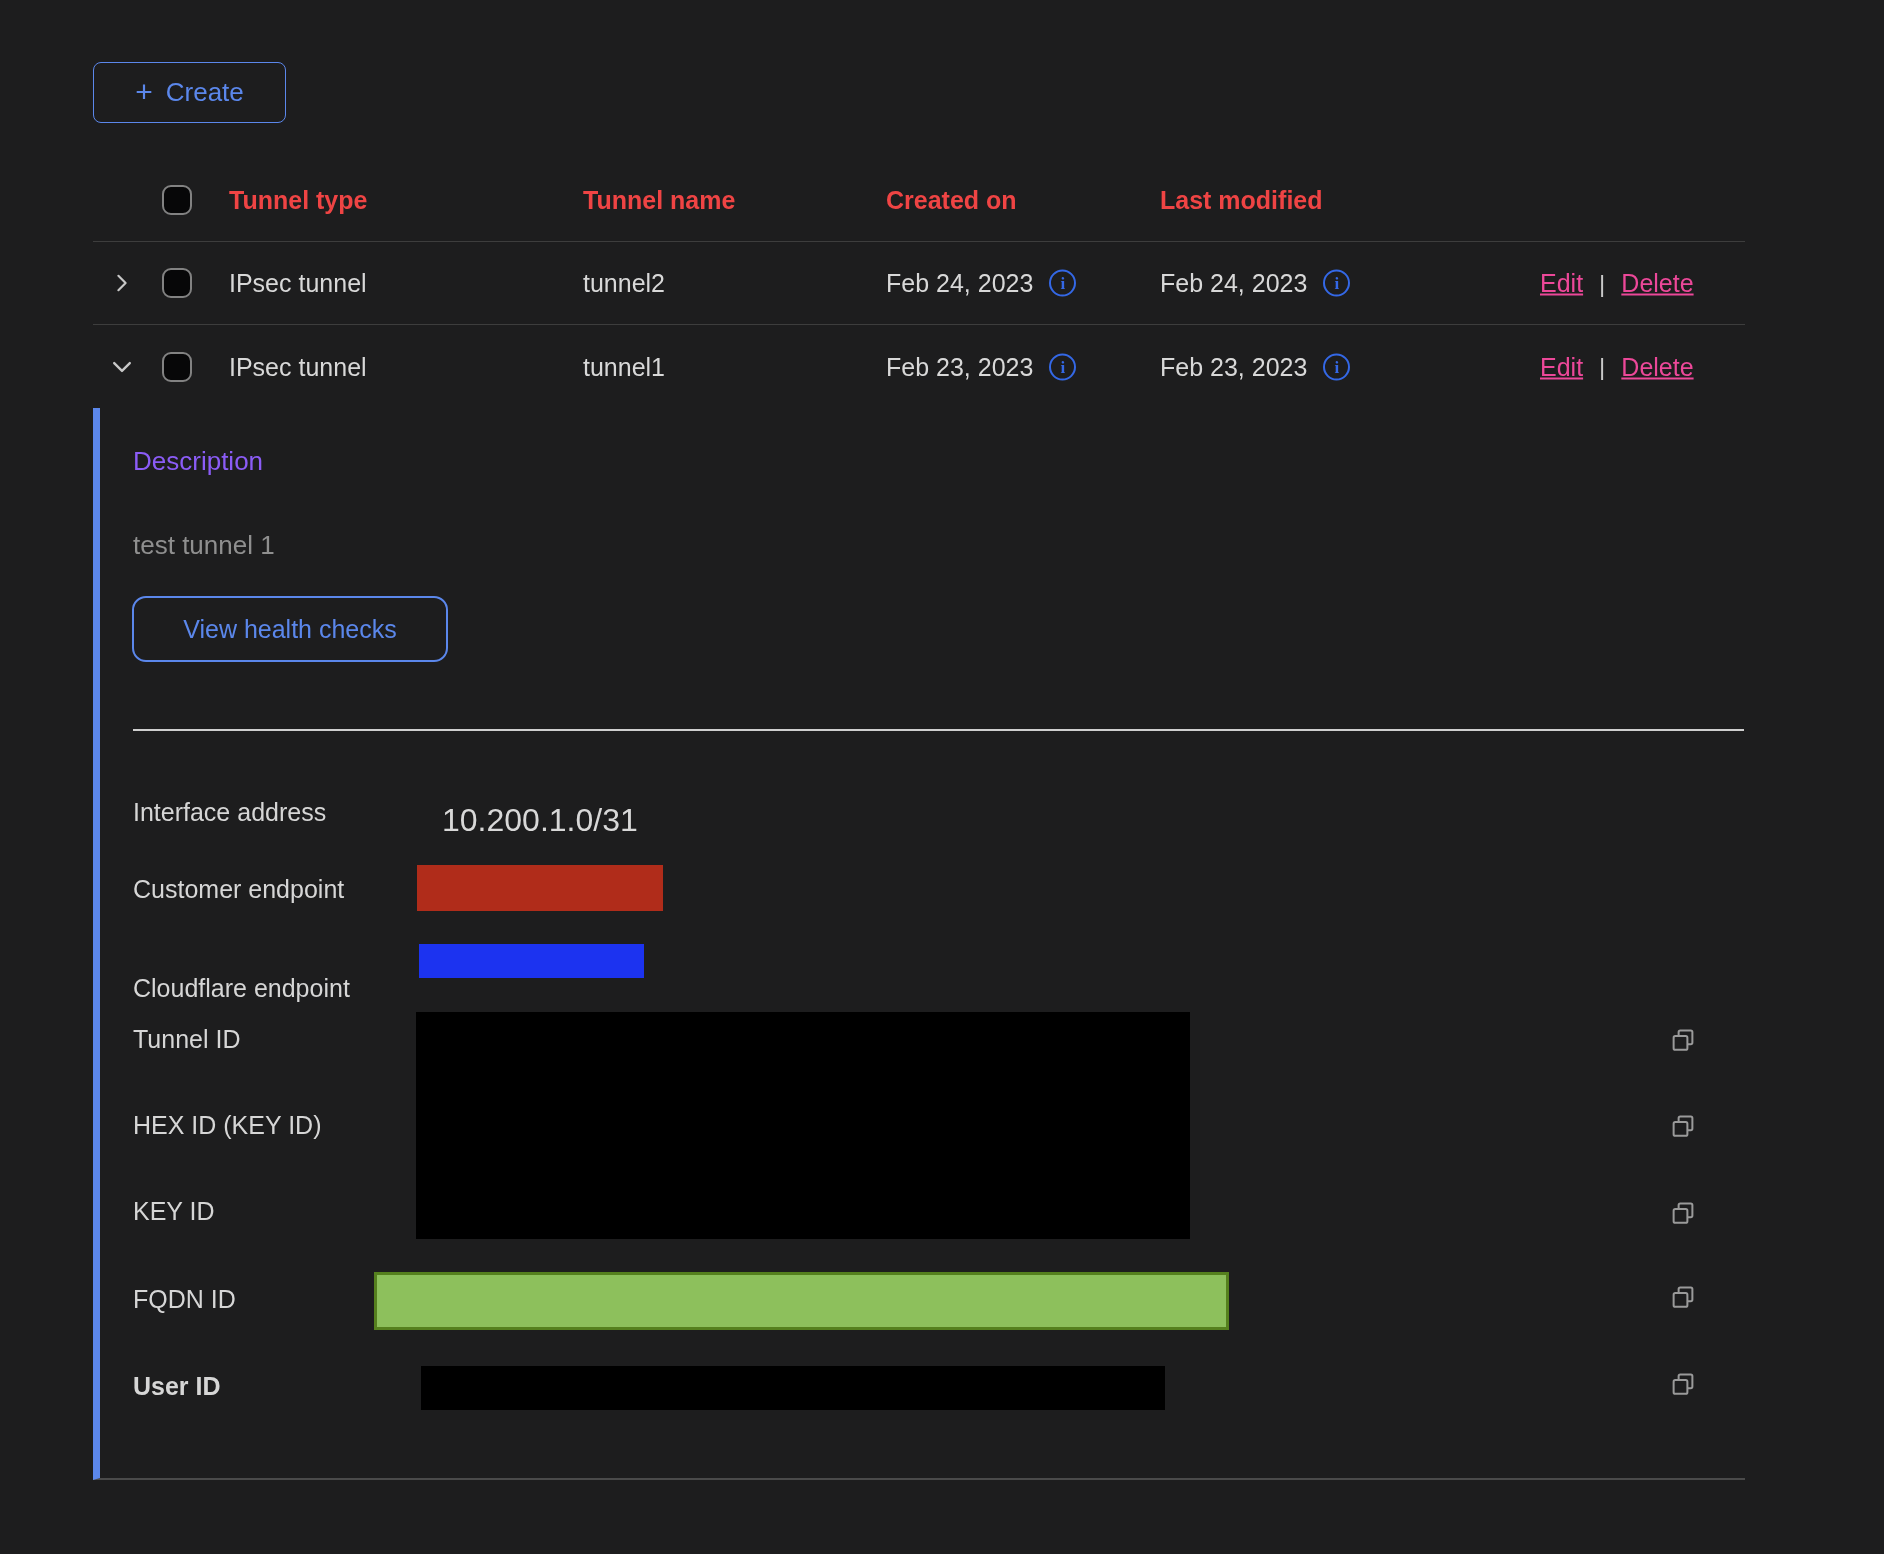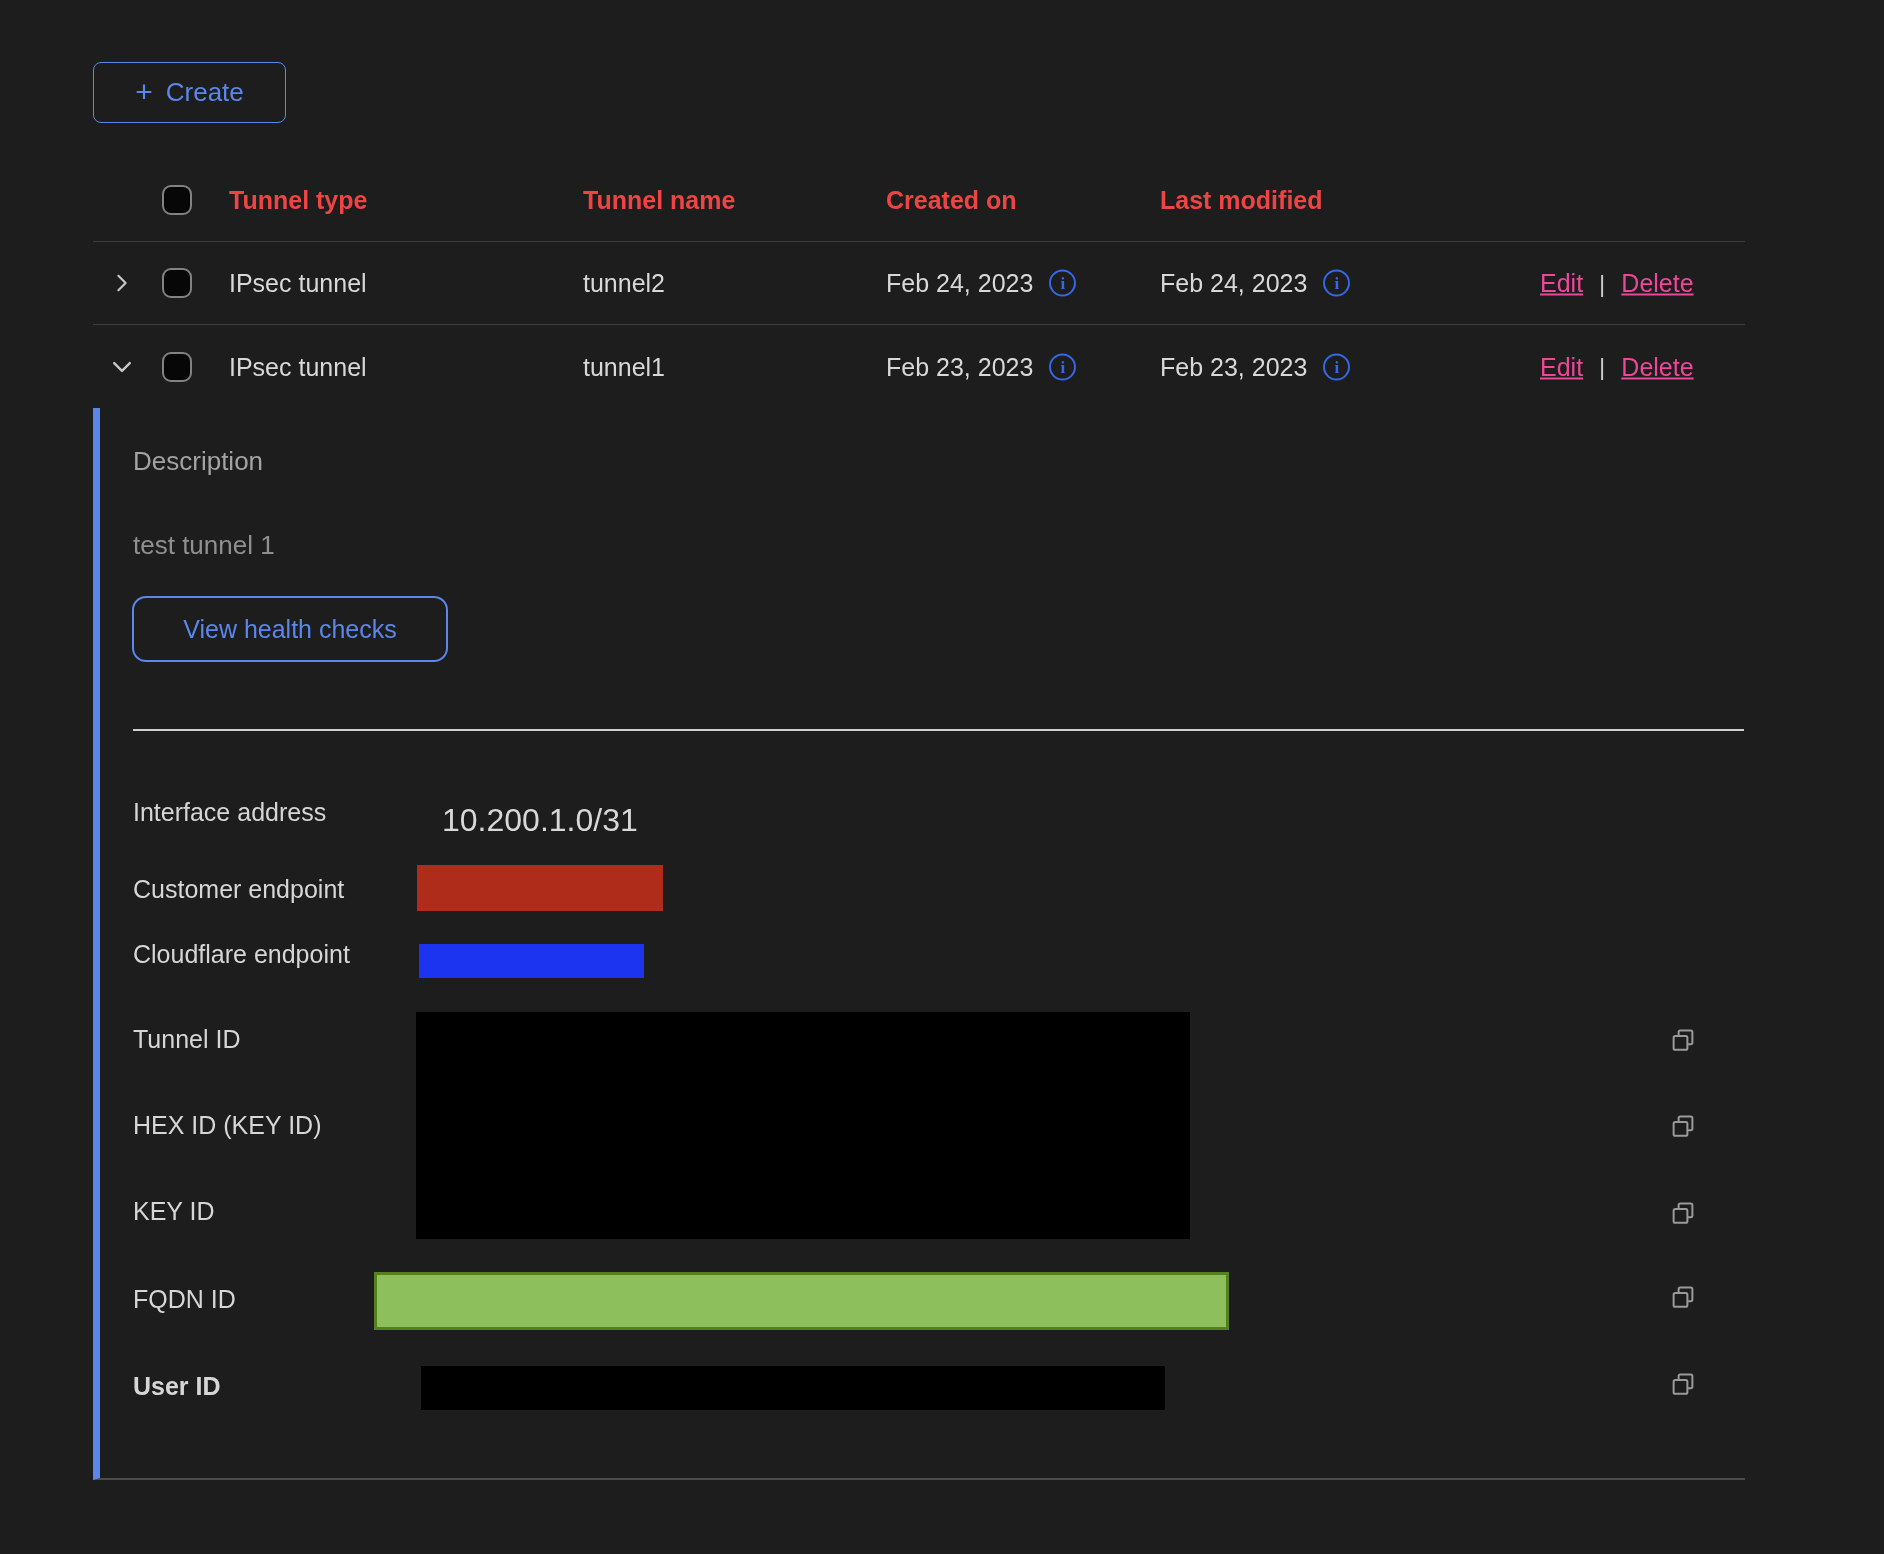--- a/index.html
+++ b/index.html
@@ -41,21 +41,21 @@
     color:#3468e6; font-size:17px; font-weight:600; line-height:23px; text-align:center;
     cursor:pointer; flex:0 0 auto; font-family:"Liberation Serif", serif;
   }
 
   
   .panel {
     position:absolute; left:93px; top:408px; width:1652px; height:1072px;
     border-left:7px solid #5b87eb; border-bottom:2px solid #4a4a4a;
   }
   .panel-abs { position:absolute; white-space:nowrap; }
-  .desc-label { left:33px; top:38px; font-size:26px; color:#a3a3a3; font-weight:500; }
+  .desc-label { left:33px; top:38px; font-size:26px; color:#8b5cf6; font-weight:500; }
   .desc-value { left:33px; top:122px; font-size:26px; color:#8f8f8f; }
   .health-btn {
     position:absolute; left:32px; top:188px; width:316px; height:66px;
     background:transparent; border:2px solid #5b87eb; border-radius:14px;
     color:#5b87eb; font-size:25px; cursor:pointer; font-family:"Liberation Sans", sans-serif;
   }
   .bright-divider { position:absolute; left:33px; top:321px; width:1611px; height:2px; background:#cfcfcf; }
 
   .f-label { left:33px; font-size:25px; color:#d6d6d6; }
   .f-value { font-size:32px; color:#d8d8d8; }
@@ -145,21 +145,21 @@
     <button class="health-btn">View health checks</button>
 
     <div class="bright-divider"></div>
 
     <div class="panel-abs f-label" style="top:390px;">Interface address</div>
     <div class="panel-abs f-value" style="left:342px; top:394px;">10.200.1.0/31</div>
 
     <div class="panel-abs f-label" style="top:467px;">Customer endpoint</div>
     <div class="redaction" style="left: 317px; top: 457px; width: 246px; height: 46px; background: rgb(176, 44, 26);"></div>
 
-    <div class="panel-abs f-label" style="top:532px;">Cloudflare endpoint</div>
+    <div class="panel-abs f-label" style="top:566px;">Cloudflare endpoint</div>
     <div class="redaction" style="left: 319px; top: 536px; width: 225px; height: 34px; background: rgb(28, 51, 240);"></div>
 
     <div class="panel-abs f-label" style="top:617px;">Tunnel ID</div>
     <div class="panel-abs f-label" style="top:703px;">HEX ID (KEY ID)</div>
     <div class="panel-abs f-label" style="top:789px;">KEY ID</div>
     <div class="redaction" style="left: 316px; top: 604px; width: 774px; height: 227px; background: rgb(0, 0, 0);"></div>
 
     <div class="panel-abs f-label" style="top:877px;">FQDN ID</div>
     <div class="redaction" style="left: 274px; top: 864px; width: 855px; height: 58px; border-style: solid; border-width: 3px; background: rgb(141, 192, 92); border-color: rgb(85, 128, 30);"></div>
 

